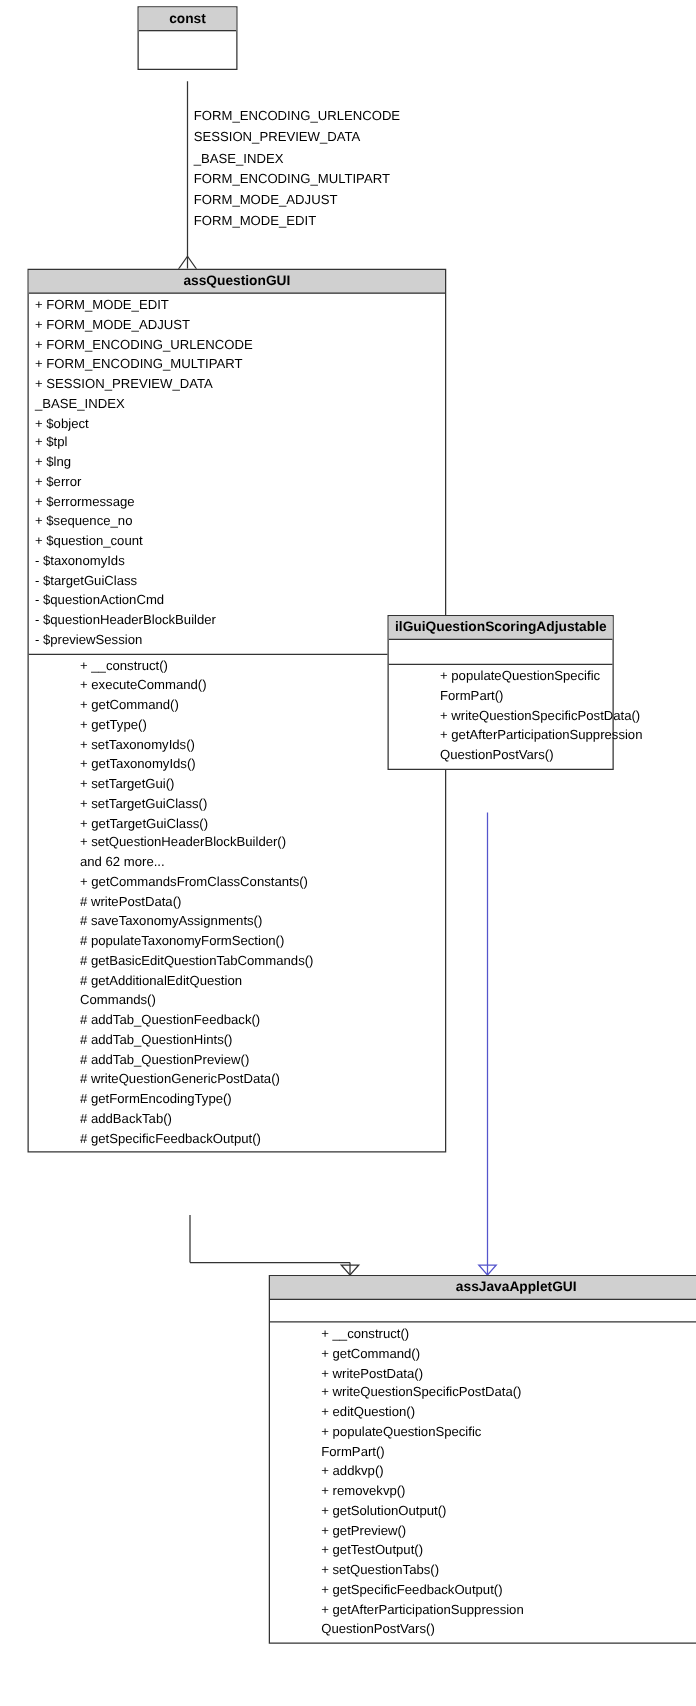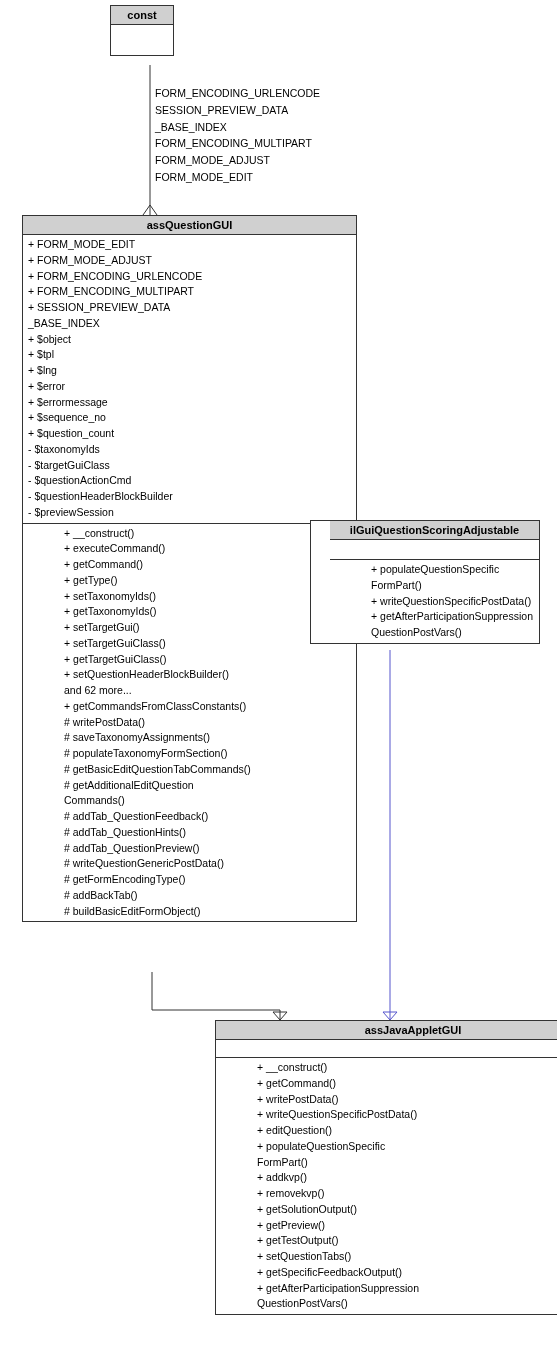--- a/index.html
+++ b/index.html
@@ -49,21 +49,21 @@
     .uml-box .box-section p {
       line-height: 1.5;
       white-space: nowrap;
       font-size: 10.5px;
     }
 
     
     .const-box {
       left: 110px;
       top: 5px;
-      width: 64px;
+      width: 80px;
     }
 
     
     .const-labels {
       position: absolute;
       left: 155px;
       top: 85px;
       text-align: left;
       font-size: 10.5px;
       line-height: 1.6;
@@ -72,23 +72,22 @@
     
     .assquestiongui-box {
       left: 22px;
       top: 215px;
       width: 335px;
     }
 
     
     .ilgui-box {
       left: 310px;
-      top: 520px;
-      width: 230px;
-      padding-left: 19px;
+      top: 492px;
+      width: 181px;
     }
 
     
     .assjava-box {
       left: 215px;
       top: 1020px;
       width: 396px;
     }
 
     
@@ -177,21 +176,21 @@
       <p># populateTaxonomyFormSection()</p>
       <p># getBasicEditQuestionTabCommands()</p>
       <p># getAdditionalEditQuestion</p>
       <p>Commands()</p>
       <p># addTab_QuestionFeedback()</p>
       <p># addTab_QuestionHints()</p>
       <p># addTab_QuestionPreview()</p>
       <p># writeQuestionGenericPostData()</p>
       <p># getFormEncodingType()</p>
       <p># addBackTab()</p>
-      <p># buildBasicEditFormObject()</p>
+      <p># getSpecificFeedbackOutput()</p>
     </div>
   </div>
 
   <div class="uml-box ilgui-box">
     <div class="box-title">ilGuiQuestionScoringAdjustable</div>
     <div class="box-section" style="height: 20px;"></div>
     <div class="box-section">
       <p>+ populateQuestionSpecific</p>
       <p>FormPart()</p>
       <p>+ writeQuestionSpecificPostData()</p>

